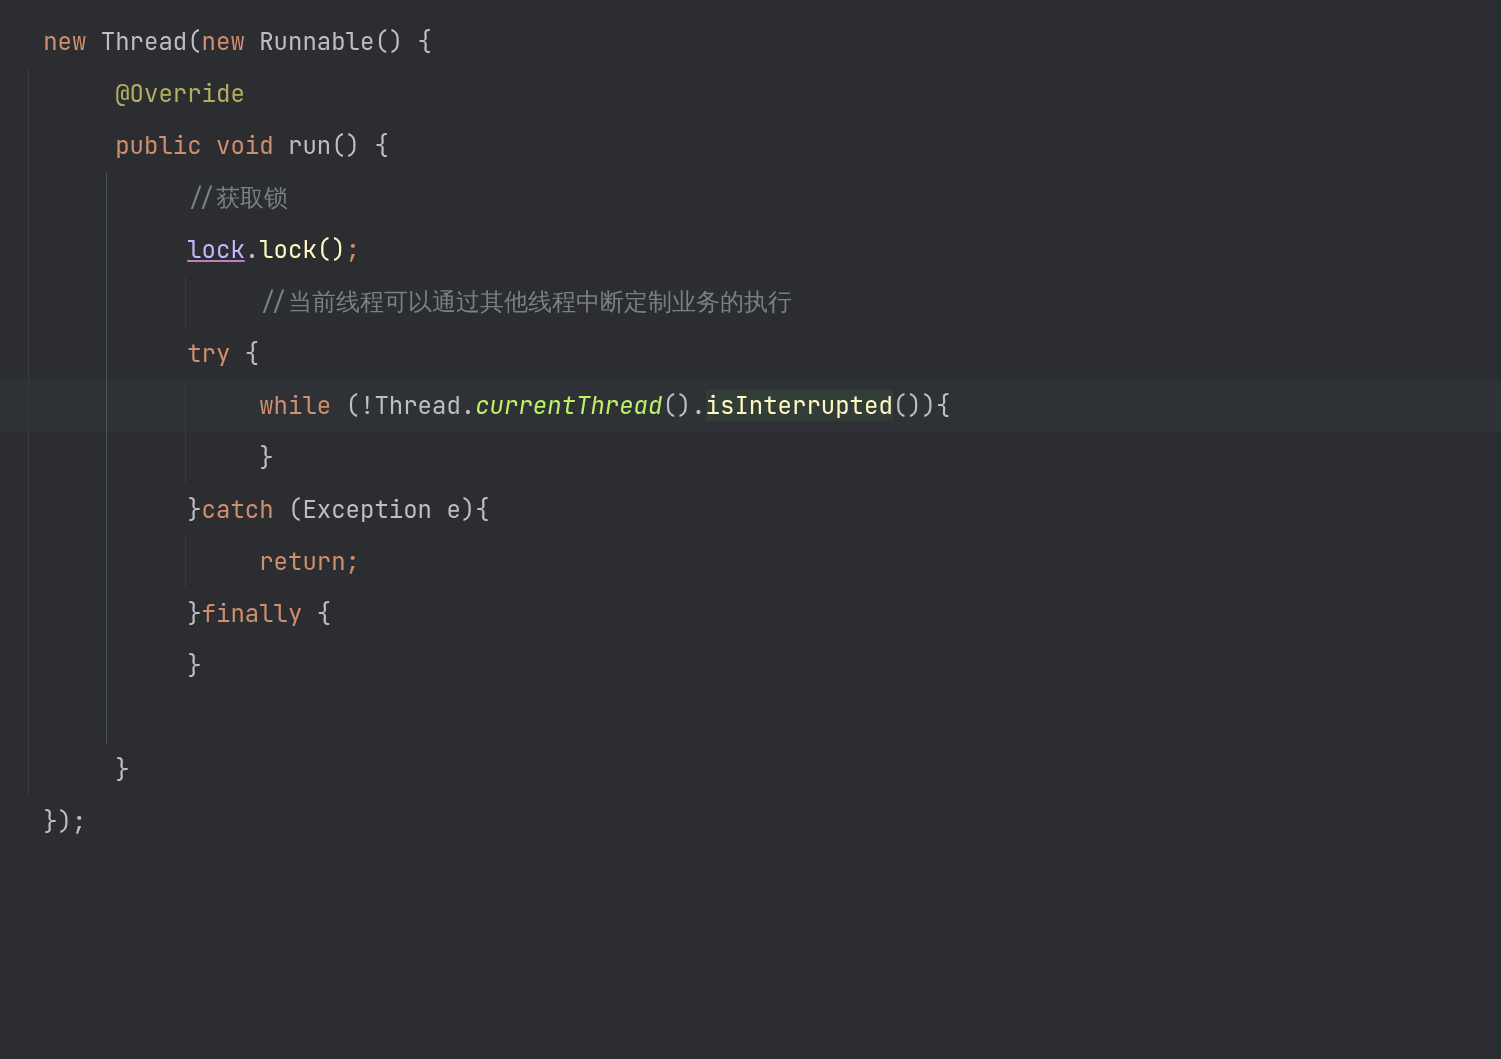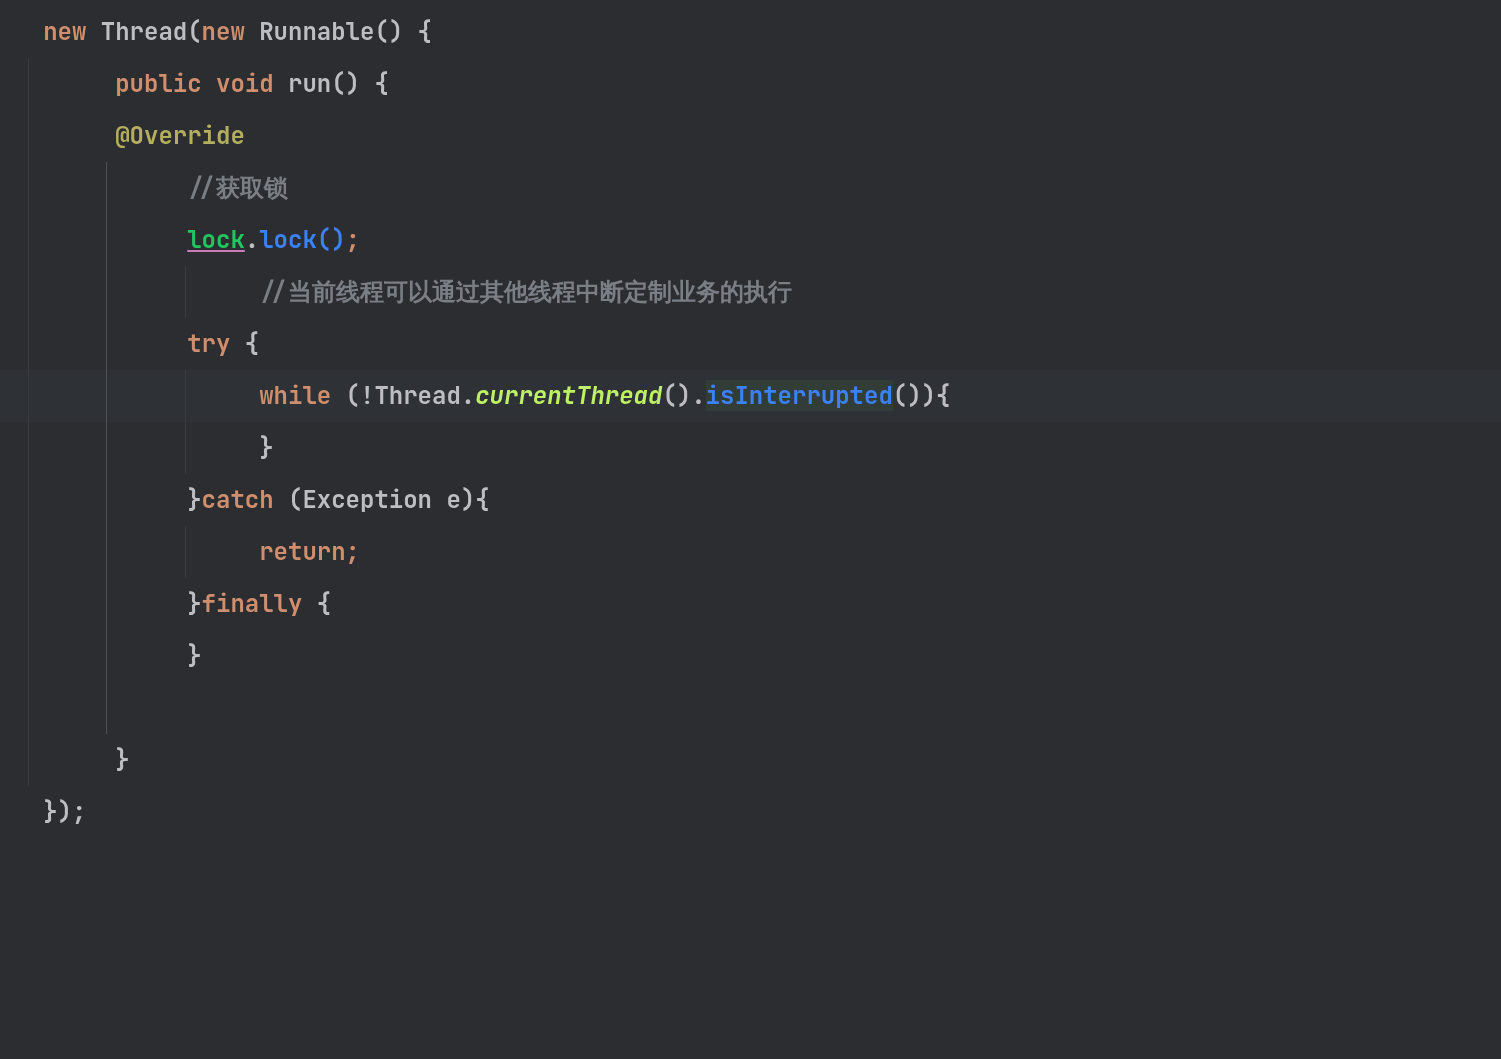--- a/index.html
+++ b/index.html
@@ -13,42 +13,41 @@
     font-size: 24px;
     line-height: 52px;
     color: #bcbec4;
     padding: 0;
     overflow: hidden;
     width: 1501px;
     height: 1059px;
   }
   .editor {
     position: relative;
-    padding-top: 6px;
-    font-weight: bold;
+    padding-top: 16px;
   }
   .line {
     white-space: pre;
     position: relative;
     padding-left: 0;
     height: 52px;
   }
   .line.highlighted {
     background: rgba(50, 53, 58, 0.5);
   }
   .keyword { color: #cf8e6d; }
   .annotation { color: #b3ae60; }
   .method-decl { color: #bcbec4; }
   .comment { color: #7a7e85; }
   .field { 
-    color: #22c55e; 
+    color: #c4b5fd; 
     text-decoration: underline;
     text-decoration-color: #c77dbb;
   }
-  .method-call { color: #3b82f6; }
+  .method-call { color: #fef9c3; }
   .static-method { 
     color: #bef264; 
     font-style: italic; 
   }
   .punct { color: #bcbec4; }
   .brace { color: #bcbec4; }
   .semicolon { color: #cf8e6d; }
   .class-name { color: #bcbec4; }
   .highlight-method {
     background: rgba(60, 80, 60, 0.4);
@@ -65,23 +64,23 @@
     background: #4e5157;
   }
 </style>
 </head>
 <body>
 
 <div class="editor">
 
 <div class="line">   <span class="keyword">new</span><span class="class-name"> Thread(</span><span class="keyword">new</span><span class="class-name"> Runnable() {</span></div>
 
+<div class="line"><span class="indent-guide" style="left:28px"></span>        <span class="annotation">@Override</span></div>
+
 <div class="line"><span class="indent-guide" style="left:28px"></span>        <span class="keyword">public</span><span class="keyword"> void</span><span class="method-decl"> run</span><span class="punct">() {</span></div>
-
-<div class="line"><span class="indent-guide" style="left:28px"></span>        <span class="annotation">@Override</span></div>
 
 <div class="line"><span class="indent-guide" style="left:28px"></span><span class="indent-guide guide-bold" style="left:106px"></span>             <span class="comment">//获取锁</span></div>
 
 <div class="line"><span class="indent-guide" style="left:28px"></span><span class="indent-guide guide-bold" style="left:106px"></span>             <span class="field">lock</span><span class="punct">.</span><span class="method-call">lock()</span><span class="semicolon">;</span></div>
 
 <div class="line"><span class="indent-guide" style="left:28px"></span><span class="indent-guide guide-bold" style="left:106px"></span><span class="indent-guide" style="left:185px"></span>                  <span class="comment">//当前线程可以通过其他线程中断定制业务的执行</span></div>
 
 <div class="line"><span class="indent-guide" style="left:28px"></span><span class="indent-guide guide-bold" style="left:106px"></span>             <span class="keyword">try</span><span class="brace"> {</span></div>
 
 <div class="line highlighted"><span class="indent-guide" style="left:28px"></span><span class="indent-guide guide-bold" style="left:106px"></span><span class="indent-guide" style="left:185px"></span>                  <span class="keyword">while</span><span class="punct"> (!Thread.</span><span class="static-method">currentThread</span><span class="punct">().</span><span class="method-call highlight-method">isInterrupted</span><span class="punct">()){</span></div>

